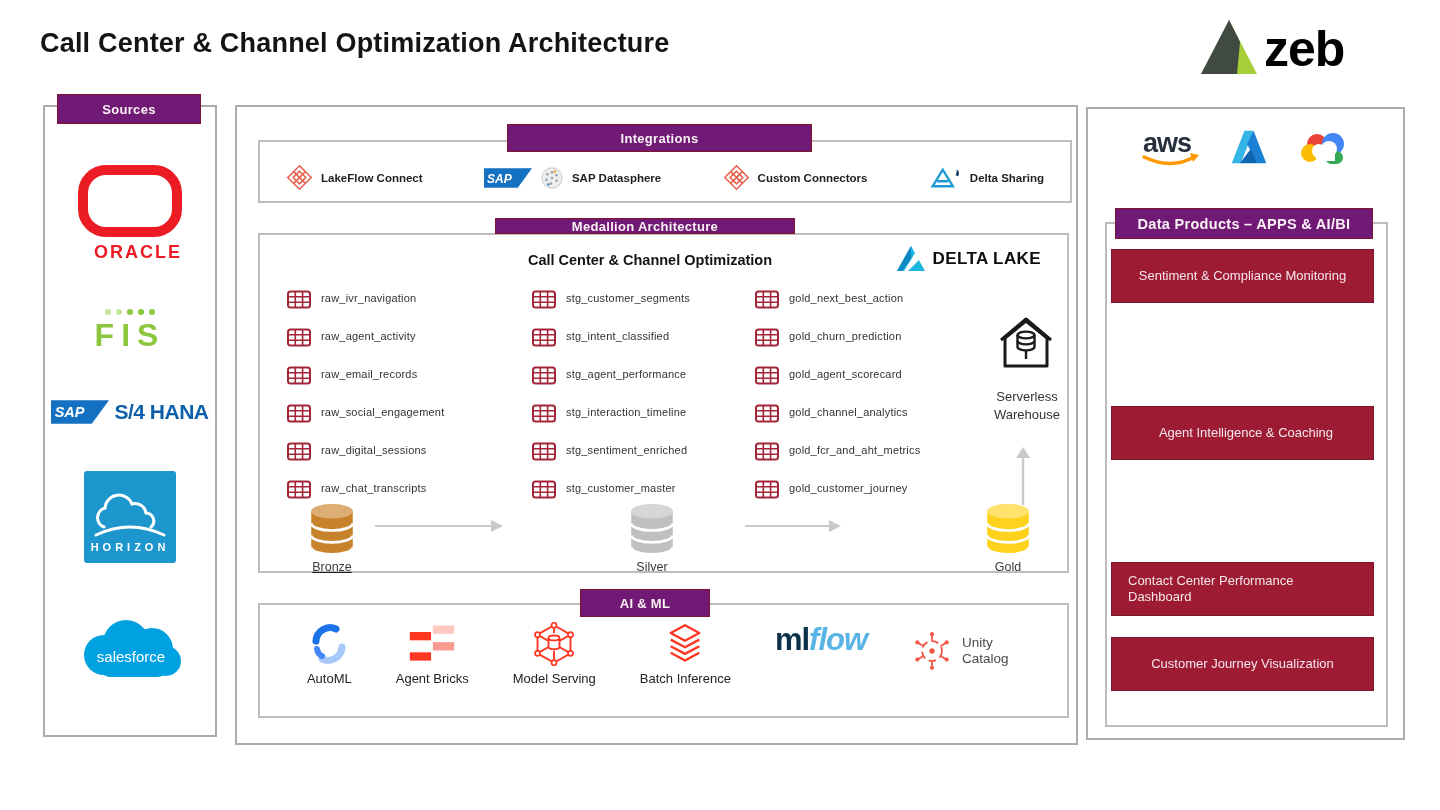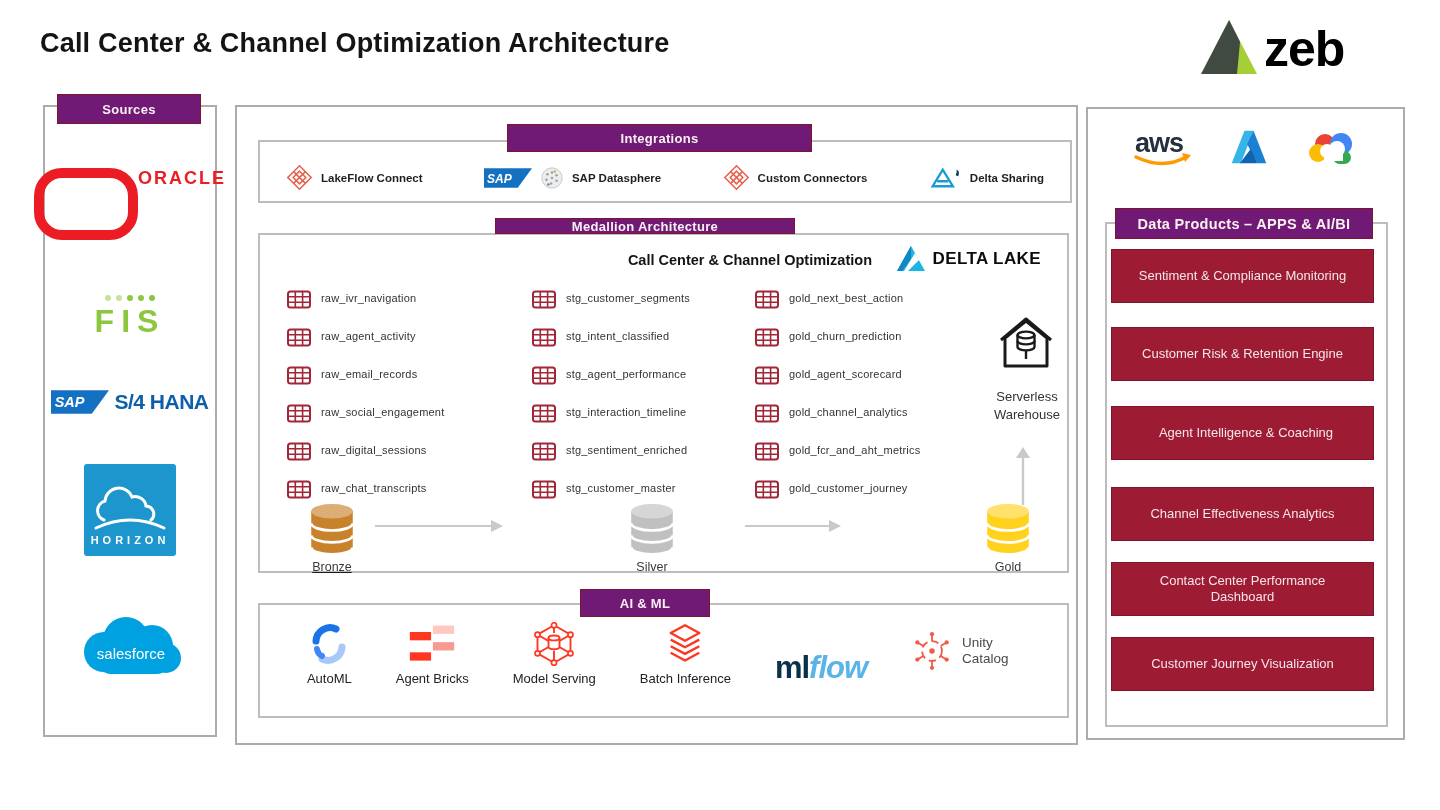--- a/index.html
+++ b/index.html
@@ -25,42 +25,42 @@
   .fis-text{color:#8DC63F;font-size:32px;font-weight:700;letter-spacing:7px;}
   .s4-row{display:flex;align-items:center;gap:5px;}
   .s4-text{color:#0C5FA8;font-size:21px;font-weight:800;letter-spacing:-.5px;}
   
   .int-row{position:absolute;left:258px;top:140px;width:814px;height:63px;border:2px solid #BDBDBD;
            box-sizing:border-box;display:flex;align-items:center;justify-content:space-between;padding:12px 26px 0 26px;background:#fff;}
   .int-item{display:flex;align-items:center;gap:8px;font-size:11.5px;font-weight:700;color:#1F1F1F;}
   .ai-row{display:flex;align-items:flex-start;justify-content:center;gap:44px;padding-top:17px;}
   .ai-item{display:flex;flex-direction:column;align-items:center;}
   .ai-label{font-size:13px;color:#222;margin-top:5px;}
-  .mlflow{display:flex;align-items:center;margin-top:28px;}
+  .mlflow{display:flex;align-items:center;margin-top:0;}
   .mlflow .ml{font-size:31px;font-weight:800;color:#0B3049;letter-spacing:-1px;}
   .mlflow .flow{font-size:31px;font-weight:600;font-style:italic;color:#5AB4E8;letter-spacing:-1px;}
   .unity{display:flex;align-items:center;gap:9px;margin-top:8px;}
   .unity-label{font-size:13.5px;color:#4a4a4a;line-height:1.2;width:58px;}
   
-  .med-sub{position:absolute;left:152px;top:17px;width:460px;text-align:right;
+  .med-sub{position:absolute;left:160px;top:17px;width:460px;text-align:center;
            font-size:14.5px;font-weight:700;color:#141414;}
   .dl-logo{position:absolute;right:26px;top:10px;display:flex;align-items:center;gap:6px;}
   .dl-text{font-size:17px;font-weight:800;color:#0c0c0c;letter-spacing:.4px;}
   .tcol{position:absolute;top:45px;}
   .trow{display:flex;align-items:center;height:38px;}
   .ticon{flex:0 0 auto;margin-right:10px;display:flex;}
   .tlabel{font-size:11px;color:#333;letter-spacing:.2px;line-height:1.2;}
   .tcol-stg .tlabel{max-width:128px;word-break:break-all;}
   .layer{position:absolute;top:268px;width:64px;display:flex;flex-direction:column;align-items:center;}
   .layer-label{font-size:12.5px;color:#3a3a3a;margin-top:3px;}
   .srvless{position:absolute;left:705px;top:153px;width:124px;text-align:center;font-size:13px;color:#333;line-height:1.35;}
   
-  .clouds{display:flex;align-items:center;justify-content:center;gap:32px;padding-top:17px;}
+  .clouds{display:flex;align-items:center;justify-content:center;gap:24px;padding-top:17px;}
   .dp-card{position:absolute;left:4px;width:263px;height:54px;background:#9E1B34;border:1px solid #7E152A;
-           color:#F4E6EB;display:flex;align-items:center;justify-content:center;text-align:center;
+           color:#F4E6EB;display:flex;align-items:center;justify-content:center;
            font-size:13px;line-height:1.25;padding:3px 16px;box-sizing:border-box;}
 </style>
 </head>
 <body>
 
 <svg width="0" height="0" style="position:absolute">
   <defs>
     <symbol id="tbl" viewBox="0 0 24 19">
       <rect x="1" y="1.5" width="22" height="16" rx="2.5" fill="#fff" stroke="#A32638" stroke-width="2"></rect>
       <path d="M1 6.8h22 M1 12.2h22 M8.3 1.5v16 M15.6 1.5v16" stroke="#A32638" stroke-width="1.6" fill="none"></path>
@@ -91,21 +91,21 @@
         <polygon points="30,2 41,24 35,30 30,22" fill="#6E7A70"></polygon>
         <polygon points="30,2 2,56 38,56 41,24" fill="#414A40"></polygon>
       </svg>
     </span>
     <span class="zeb-text">zeb</span>
   </div>
 
   <div class="panel" style="left:43px;top:105px;width:174px;height:632px;"></div>
   <div class="hdr" style="left:57px;top:94px;width:144px;height:30px;">Sources</div>
   <div class="src-stack">
-    <div style="display:flex;align-items:flex-start;">
+    <div style="display:flex;flex-direction:column;align-items:flex-end;">
       <div class="oracle-ring"></div>
       <div class="oracle-text">ORACLE</div>
     </div>
     <div style="display:flex;flex-direction:column;align-items:center;">
       <div class="fis-dots">
           <i></i>
           <i></i>
           <i></i>
           <i></i>
           <i></i>
@@ -500,21 +500,19 @@
         <circle cx="38" cy="17" r="11" fill="#4285F4"></circle>
         <rect x="30" y="24" width="18" height="13" rx="6.5" fill="#34A853"></rect>
         <circle cx="24" cy="24" r="7" fill="#fff"></circle>
           <circle cx="34" cy="22" r="8" fill="#fff"></circle>
         <rect x="21" y="24" width="19" height="10" fill="#fff"></rect>
       </svg>
     </div>
     <div class="hdr" style="left:27px;top:99px;width:258px;height:31px;font-size:14.5px;font-weight:700;">Data Products – APPS &amp; AI/BI</div>
     <div class="inner-box" style="left:17px;top:113px;width:283px;height:505px;">
       <div class="dp-card" style="top:25px;">Sentiment &amp; Compliance Monitoring</div>
-      <div class="dp-card" style="top:103px;">Customer Risk &amp; Retention Engine</div>
       <div class="dp-card" style="top:182px;padding-left:23px;">Agent Intelligence &amp; Coaching</div>
-      <div class="dp-card" style="top:263px;">Channel Effectiveness Analytics</div>
       <div class="dp-card" style="top:338px;">Contact Center Performance Dashboard</div>
       <div class="dp-card" style="top:413px;">Customer Journey Visualization</div>
     </div>
   </div>
 
 </div>
 
 </body></html>

